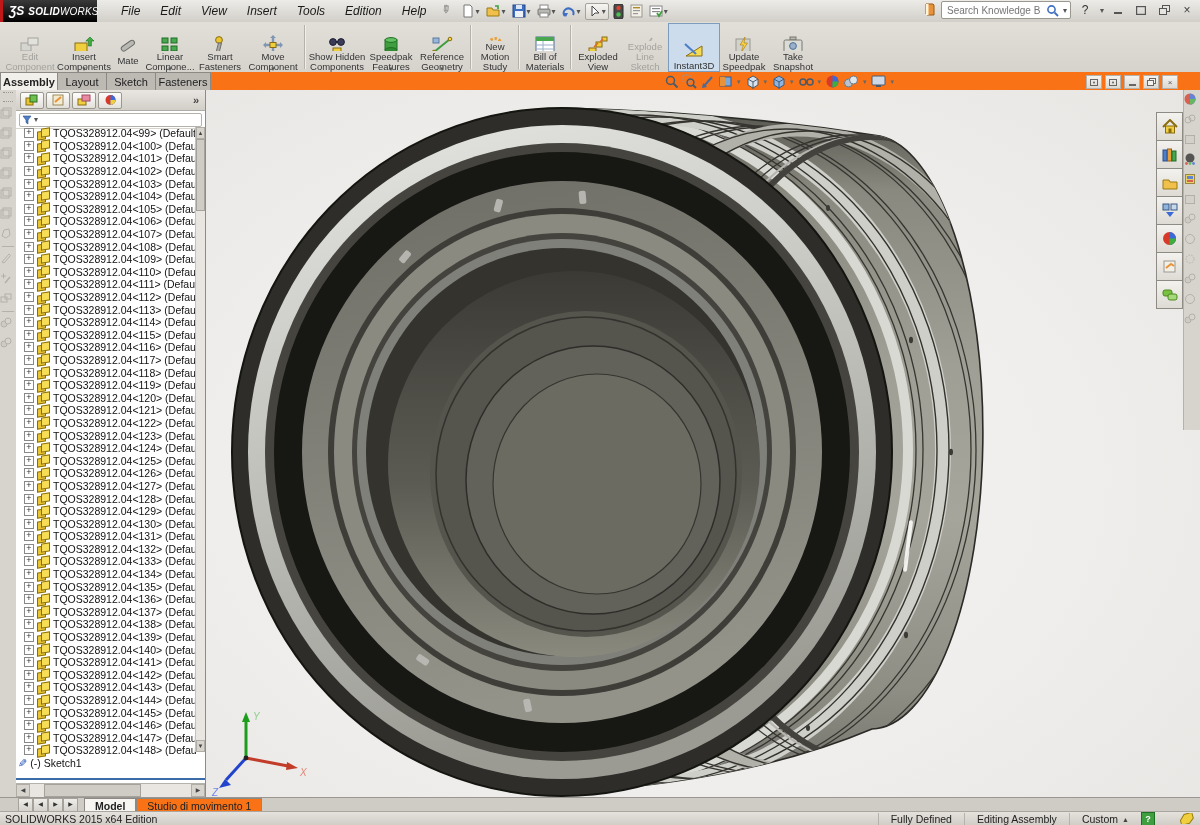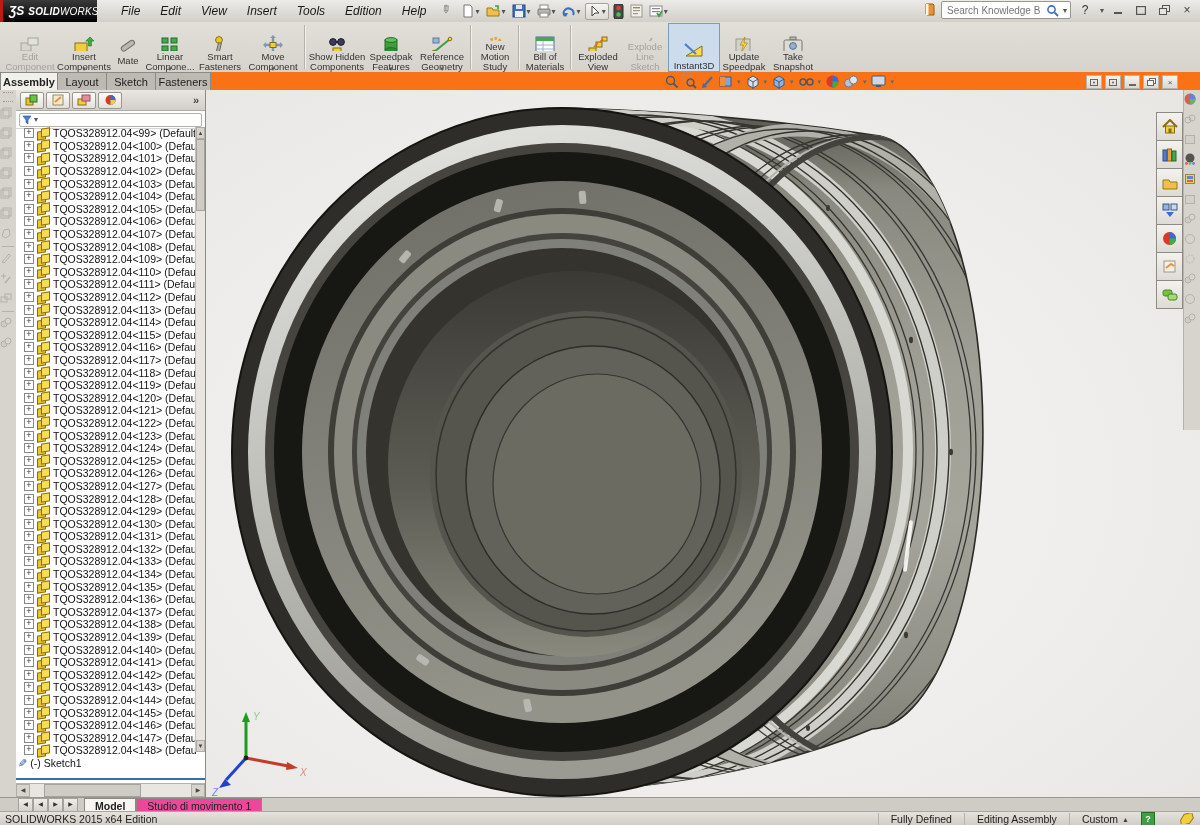--- a/index.html
+++ b/index.html
@@ -98,21 +98,21 @@
   #rdock{position:absolute;top:90px;right:0;width:16px;height:340px;background:#d7d4ce;border-left:1px solid #b5b2ac;}
   
   #taskpane{position:absolute;top:112px;right:19px;width:25px;display:flex;flex-direction:column;}
   .tpb{width:25px;height:27px;border:1px solid #8e8b85;border-bottom:0;background:linear-gradient(#f4f2ee,#dedbd5);
       display:flex;align-items:center;justify-content:center;}
   .tpb:last-child{border-bottom:1px solid #8e8b85;}
   
   #btabs{position:absolute;top:797px;left:0;width:1200px;height:14px;background:#cfccc6;border-top:1px solid #9a9792;display:flex;align-items:flex-end;}
   .navb{width:13px;height:12px;border:1px solid #a5a29c;background:linear-gradient(#eeede9,#d5d2cc);
      font-size:6px;color:#333;text-align:center;line-height:11px;}
-  .mtab{height:13px;padding:0 10px;display:flex;align-items:center;font-size:10.5px;border:1px solid #8c8984;border-bottom:0;background:#ec4899;}
+  .mtab{height:13px;padding:0 10px;display:flex;align-items:center;font-size:10.5px;border:1px solid #8c8984;border-bottom:0;background:#f97316;}
   .mtab.active{background:#f7f5f1;font-weight:bold;}
   
   #statusbar{position:absolute;top:811px;left:0;width:1200px;height:14px;background:linear-gradient(#e5e2dd,#cfccc6);
      border-top:1px solid #a9a6a0;display:flex;align-items:center;font-size:10.5px;color:#222;}
   #statusbar .sleft{padding-left:5px;}
   #statusbar .sitem{padding:0 12px;border-left:1px solid #b5b2ac;height:12px;display:flex;align-items:center;gap:4px;}
   #sright{margin-left:auto;display:flex;align-items:center;}
   .helpbox{width:12px;height:12px;background:#3f9e3f;border:1px solid #1f6f24;color:#fff;font-weight:bold;
      font-size:9px;display:flex;align-items:center;justify-content:center;}
   .tagico{margin:0 6px 0 24px;}

